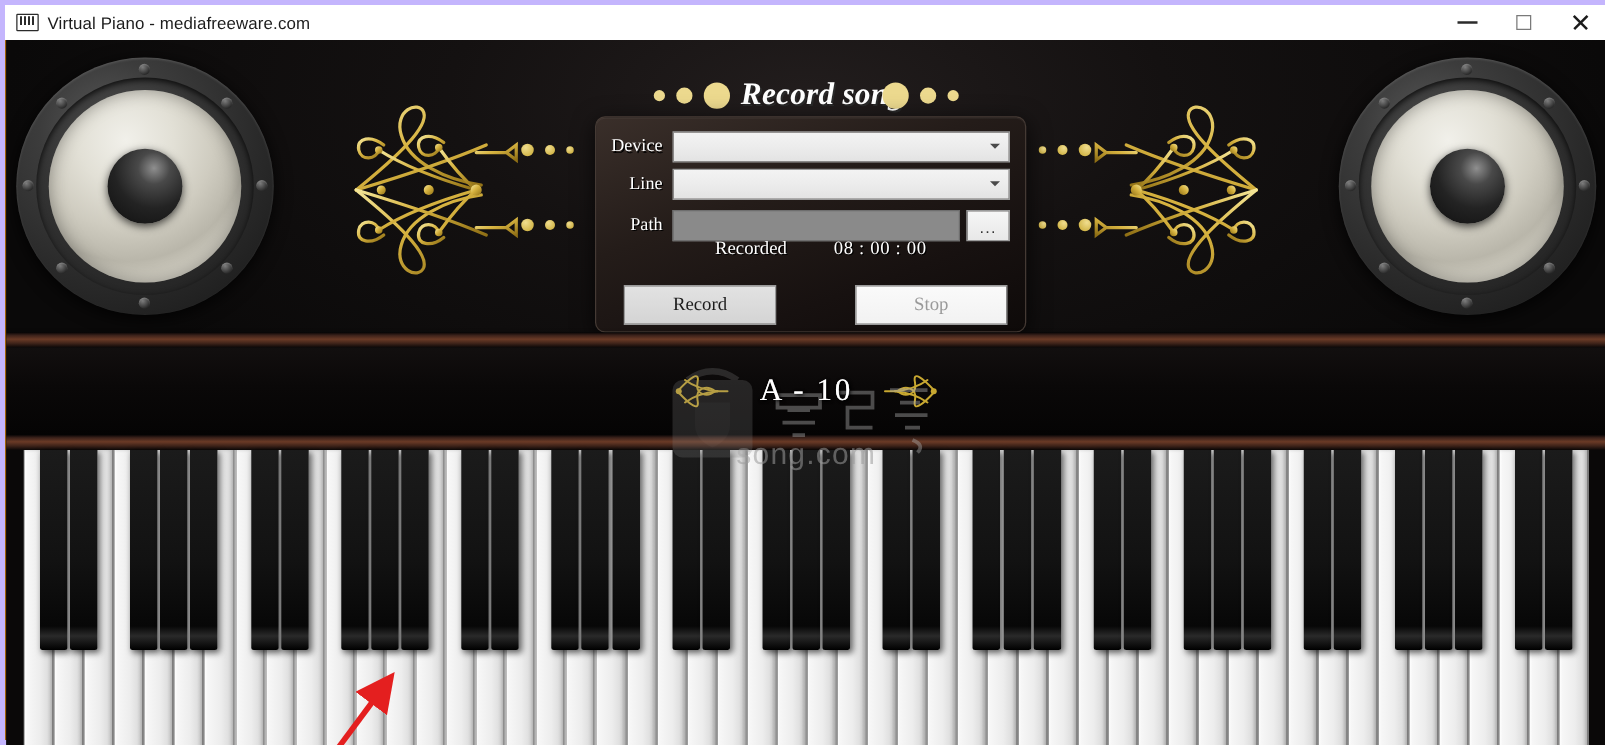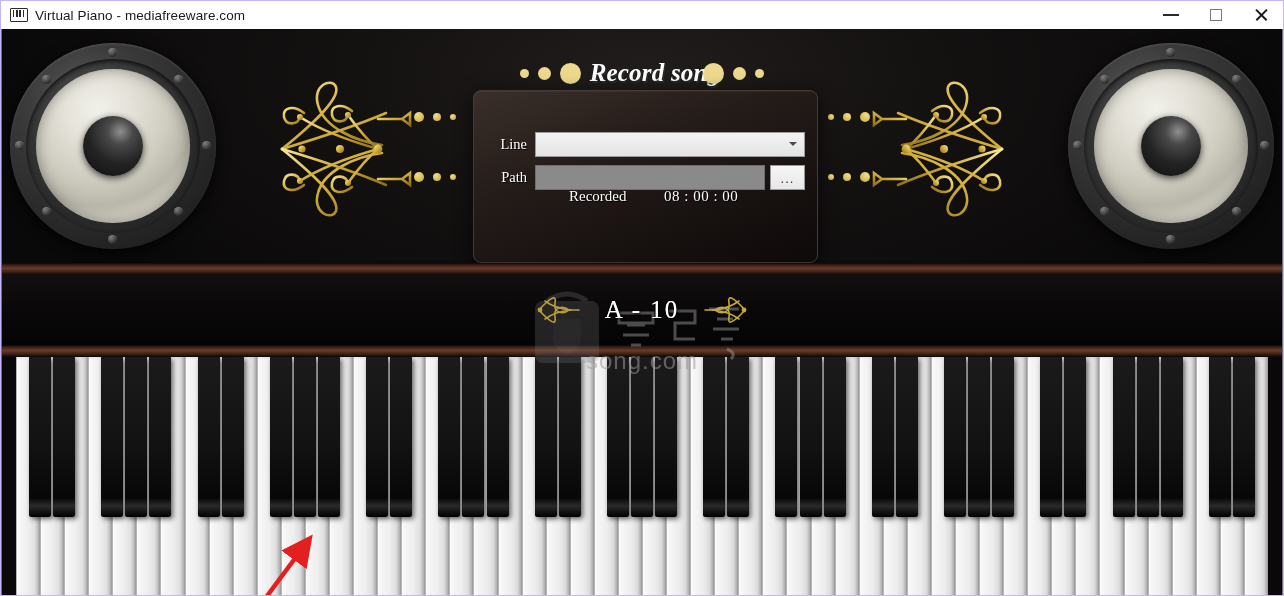--- a/index.html
+++ b/index.html
@@ -4,22 +4,22 @@
 <style>
   * { box-sizing: border-box; margin:0; padding:0; }
   html, body {
     width:1284px; height:596px;
     background:#ffffff;
     font-family:"Liberation Sans", sans-serif;
     overflow:hidden;
   }
   #app {
     position:relative; width:1284px; height:596px;
-    background:#737373;
-    border:1px solid #c4b5fd;
+    background:#a16207;
+    border:4px solid #c4b5fd;
   }
 
   
   #titlebar {
     position:absolute; left:0; top:0; width:1282px; height:28px;
     background:#ffffff;
     display:flex; align-items:center;
   }
   #title-icon {
     width:18px; height:14px; margin-left:9px; margin-right:7px;
@@ -409,39 +409,47 @@
         <span class="tdot" style="width:13px;height:13px;"></span>
         <span class="tdot" style="width:21px;height:21px;"></span>
         <span id="record-title-text">Record song</span>
         <span class="tdot" style="width:21px;height:21px;margin-left:-26px;"></span>
         <span class="tdot" style="width:13px;height:13px;"></span>
         <span class="tdot" style="width:9px;height:9px;"></span>
       </div>
 
       <div id="record-panel">
 
+        <div class="fld-row" style="top:10px;">
+          <span class="fld-label">Device</span>
+          <div class="combo">
+            <span class="chev"></span>
+          </div>
+        </div>
 
         <div class="fld-row" style="top:73px;">
           <span class="fld-label">Path</span>
           <div class="pathbox"></div>
           <div class="dotsbtn">...</div>
         </div>
 
         <div class="fld-row" style="top:40px;">
           <span class="fld-label">Line</span>
           <div class="combo">
             <span class="chev"></span>
           </div>
         </div>
 
         <div id="recorded-row">
           <span id="recorded-label">Recorded</span>
           <span id="recorded-time">08 : 00 : 00</span>
         </div>
 
+        <div class="act-btn" id="btn-record">Record</div>
+        <div class="act-btn" id="btn-stop">Stop</div>
       </div>
     </div>
 
     <div class="wood" id="wood-top"></div>
     <div id="midband">
       <div id="preset-wrap">
         <svg class="mini-orn" viewBox="0 0 46 42">
           <g fill="none" stroke="#c8a831" stroke-width="1.6" stroke-linecap="round">
             <path d="M4 21 C 14 10, 22 4, 20 14 C 18 24, 28 26, 34 21"></path>
             <path d="M4 21 C 14 32, 22 38, 20 28 C 18 18, 28 16, 34 21"></path>

